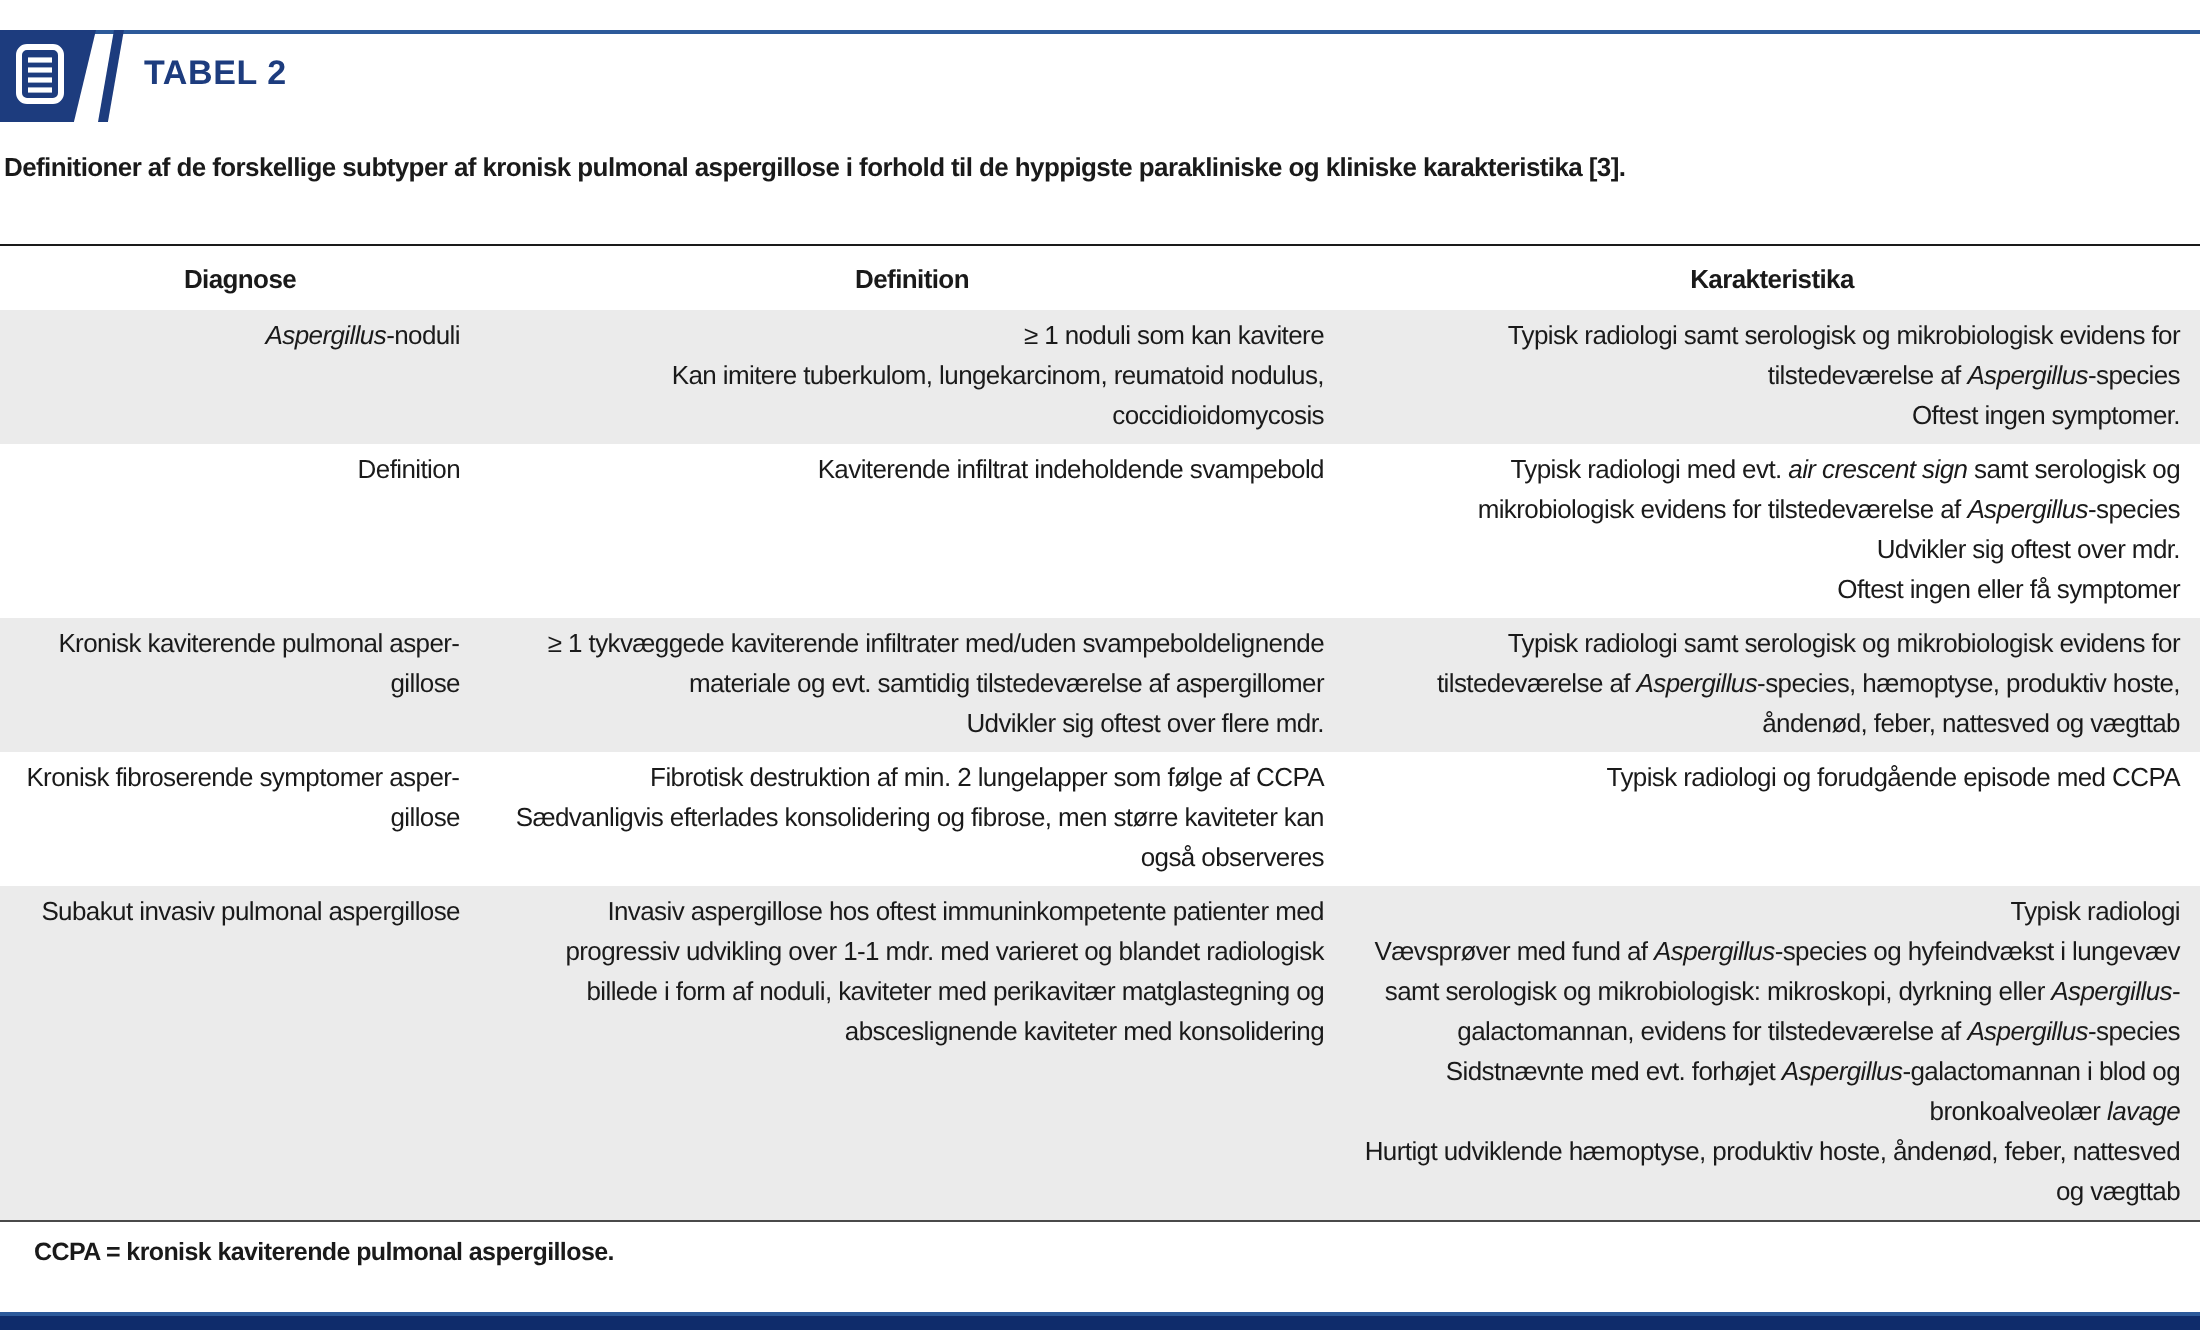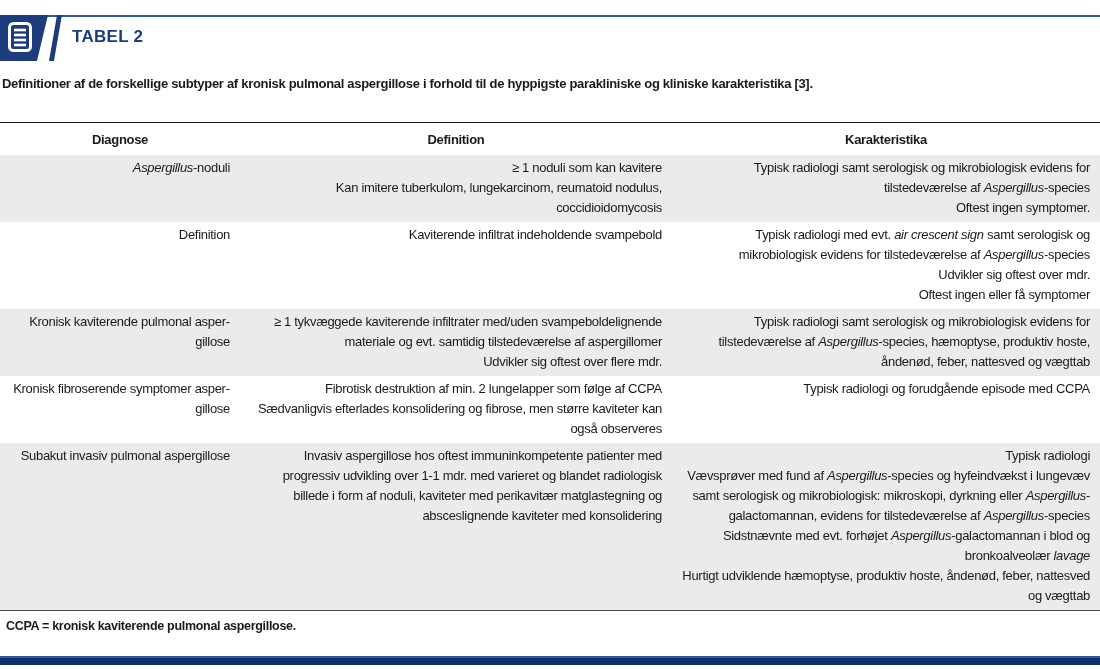--- a/index.html
+++ b/index.html
@@ -69,21 +69,21 @@
     line-height: 20px;
     text-align: right;
   }
   tbody tr:nth-child(odd) { background: #ebebeb; }
   tbody tr:nth-child(even) { background: #ffffff; }
   tbody td p { margin: 0; }
   em { font-style: italic; }
 
   
   .footnote {
-    margin: 8px 0 0 6px;
+    margin: 8px 0 0 17px;
     font-size: 12.5px; font-weight: bold; line-height: 15px;
   }
   .bottom-bar {
     position: absolute; left: 0; right: 0; bottom: 4px; height: 9px;
     background: #0f2c6b;
     border-top: 2px solid #2d5a9a;
     box-sizing: border-box;
   }
 </style>
 </head>

